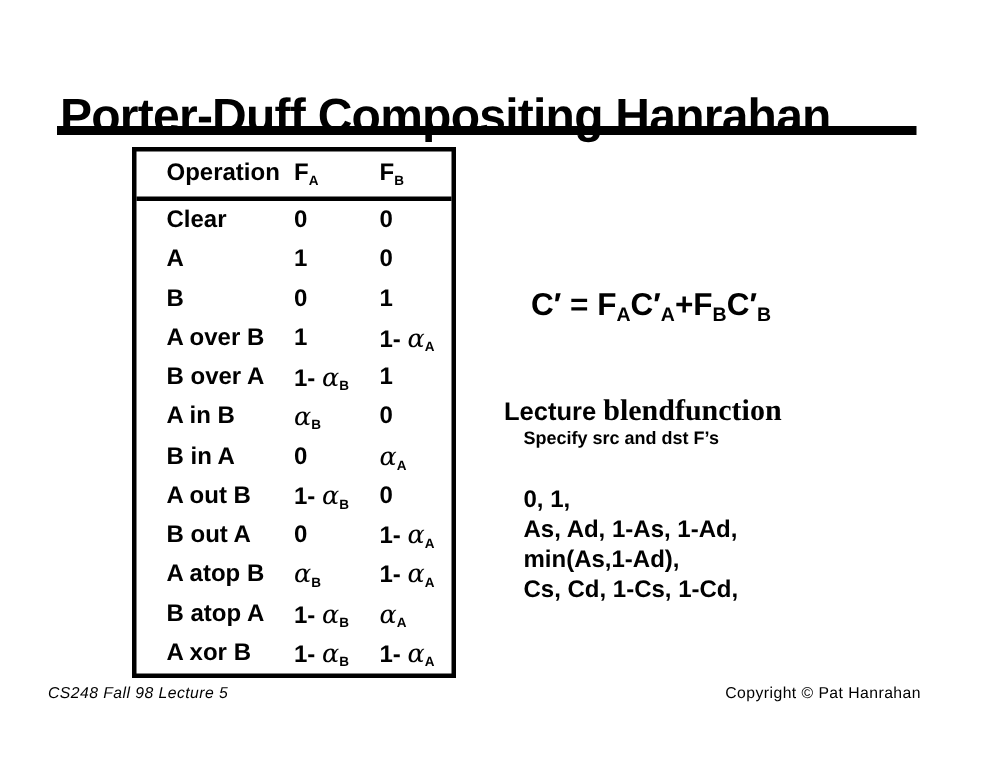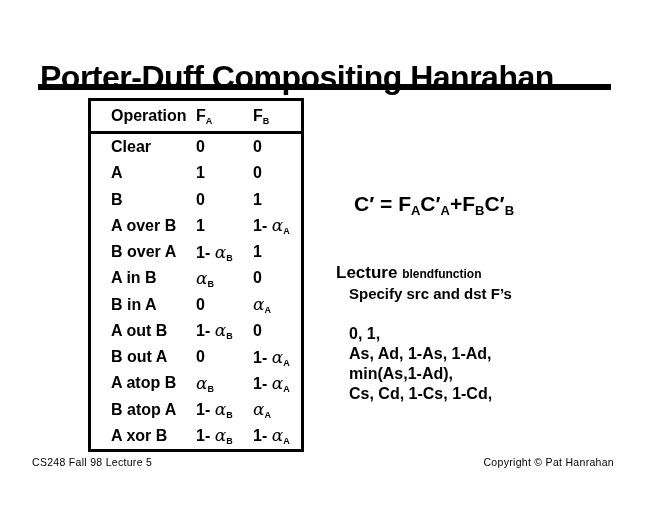--- a/index.html
+++ b/index.html
@@ -50,35 +50,35 @@
   .formula {
     position: absolute; left: 354px; top: 192px;
     font-size: 21px; font-weight: bold; white-space: nowrap;
   }
   .formula sub { font-size: 13px; vertical-align: -4px; }
   .gl-line {
     position: absolute; left: 336px; top: 263px;
     font-size: 17px; font-weight: bold; white-space: nowrap;
   }
   .gl-code {
-    font-family: Liberation Sans, sans-serif;
-    font-size: 12px; font-weight: bold;
+    font-family: Liberation Serif, serif;
+    font-size: 20px; font-weight: bold;
   }
   .gl-sub {
     position: absolute; left: 349px; top: 285px;
-    font-size: 15px; font-weight: bold; white-space: nowrap;
+    font-size: 12px; font-weight: bold; white-space: nowrap;
   }
   .gl-options {
     position: absolute; left: 349px; top: 324px;
     font-size: 16px; font-weight: bold; line-height: 20px; white-space: nowrap;
   }
   
   .footer-left {
     position: absolute; left: 32px; top: 456px;
-    font-size: 10.5px; letter-spacing: 0.3px;
+    font-size: 10.5px; letter-spacing: 0.3px; font-style: italic;
   }
   .footer-right {
     position: absolute; right: 46px; top: 456px;
     font-size: 10.5px; letter-spacing: 0.3px; padding-left: 44px;
   }
 </style>
 </head>
 <body>
 
 <h1 class="title">Porter-Duff Compositing Hanrahan</h1>

